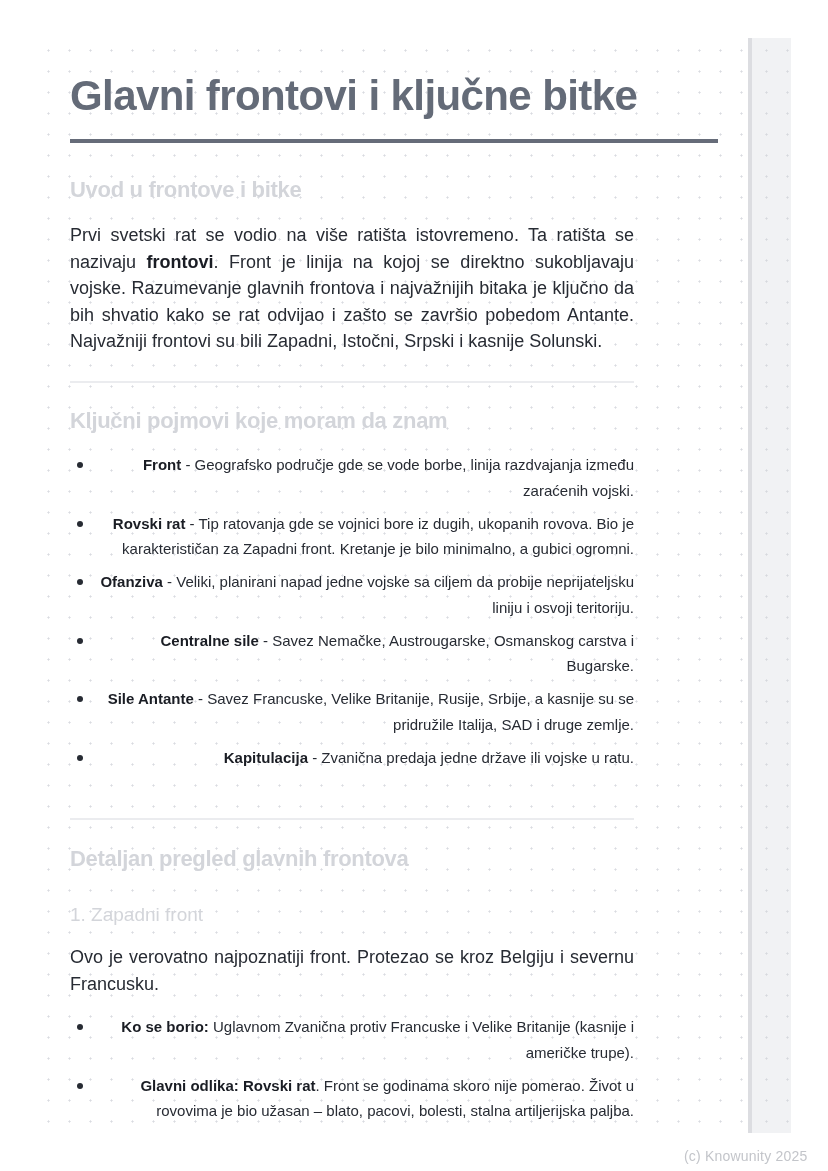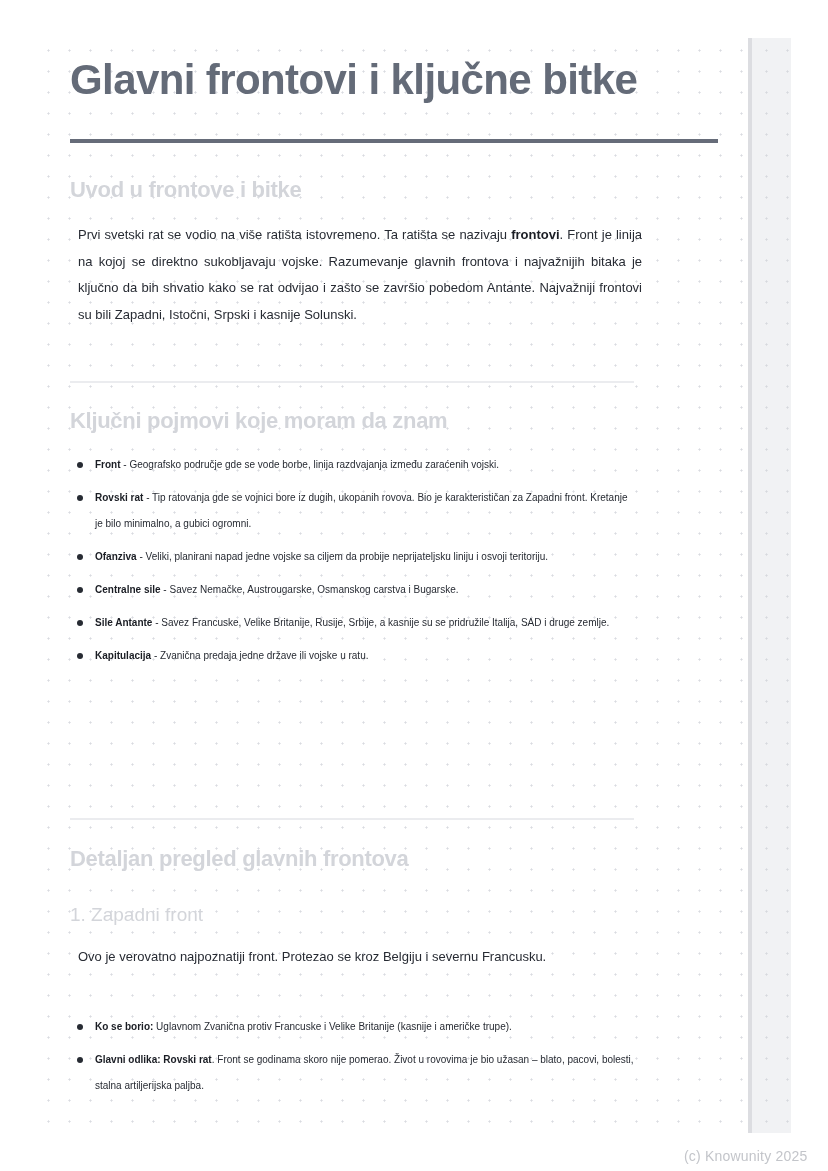--- a/index.html
+++ b/index.html
@@ -35,21 +35,21 @@
     background-color: #f1f2f4;
     border-left: 4px solid #dcdde1;
     box-sizing: border-box;
     background-image: radial-gradient(circle, #d6d8dd 0.9px, transparent 1.2px);
     background-size: 21px 21px;
     background-position: 4px 2px;
   }
   .title {
     position: absolute;
     left: 70px;
-    top: 56px;
+    top: 72px;
     margin: 0;
     font-size: 42px;
     font-weight: 700;
     color: #646b78;
     letter-spacing: -0.6px;
     white-space: nowrap;
   }
   .title-rule {
     position: absolute;
     left: 70px;
@@ -72,24 +72,24 @@
     position: absolute;
     left: 70px;
     margin: 0;
     font-size: 19px;
     font-weight: 400;
     color: #d3d5da;
     white-space: nowrap;
   }
   .para {
     position: absolute;
-    left: 78px;
+    left: 70px;
     width: 564px;
     margin: 0;
-    font-size: 13px;
+    font-size: 18px;
     line-height: 26.5px;
     color: #272b33;
     text-align: justify;
   }
   .para b { font-weight: 700; color: #1a1d24; }
   .sep {
     position: absolute;
     left: 70px;
     width: 564px;
     height: 2px;
@@ -99,24 +99,25 @@
     position: absolute;
     left: 70px;
     width: 564px;
     margin: 0;
     padding: 0;
     list-style: none;
   }
   ul.bullets li {
     position: relative;
     padding-left: 25px;
-    font-size: 10px;
+    font-size: 15px;
     line-height: 25.5px;
     color: #272b33;
     margin-bottom: 7.5px;
+    text-align: right;
   }
   ul.bullets li .dot {
     position: absolute;
     left: 7px;
     top: 10px;
     width: 6px;
     height: 6px;
     border-radius: 50%;
     background: #272b33;
   }

